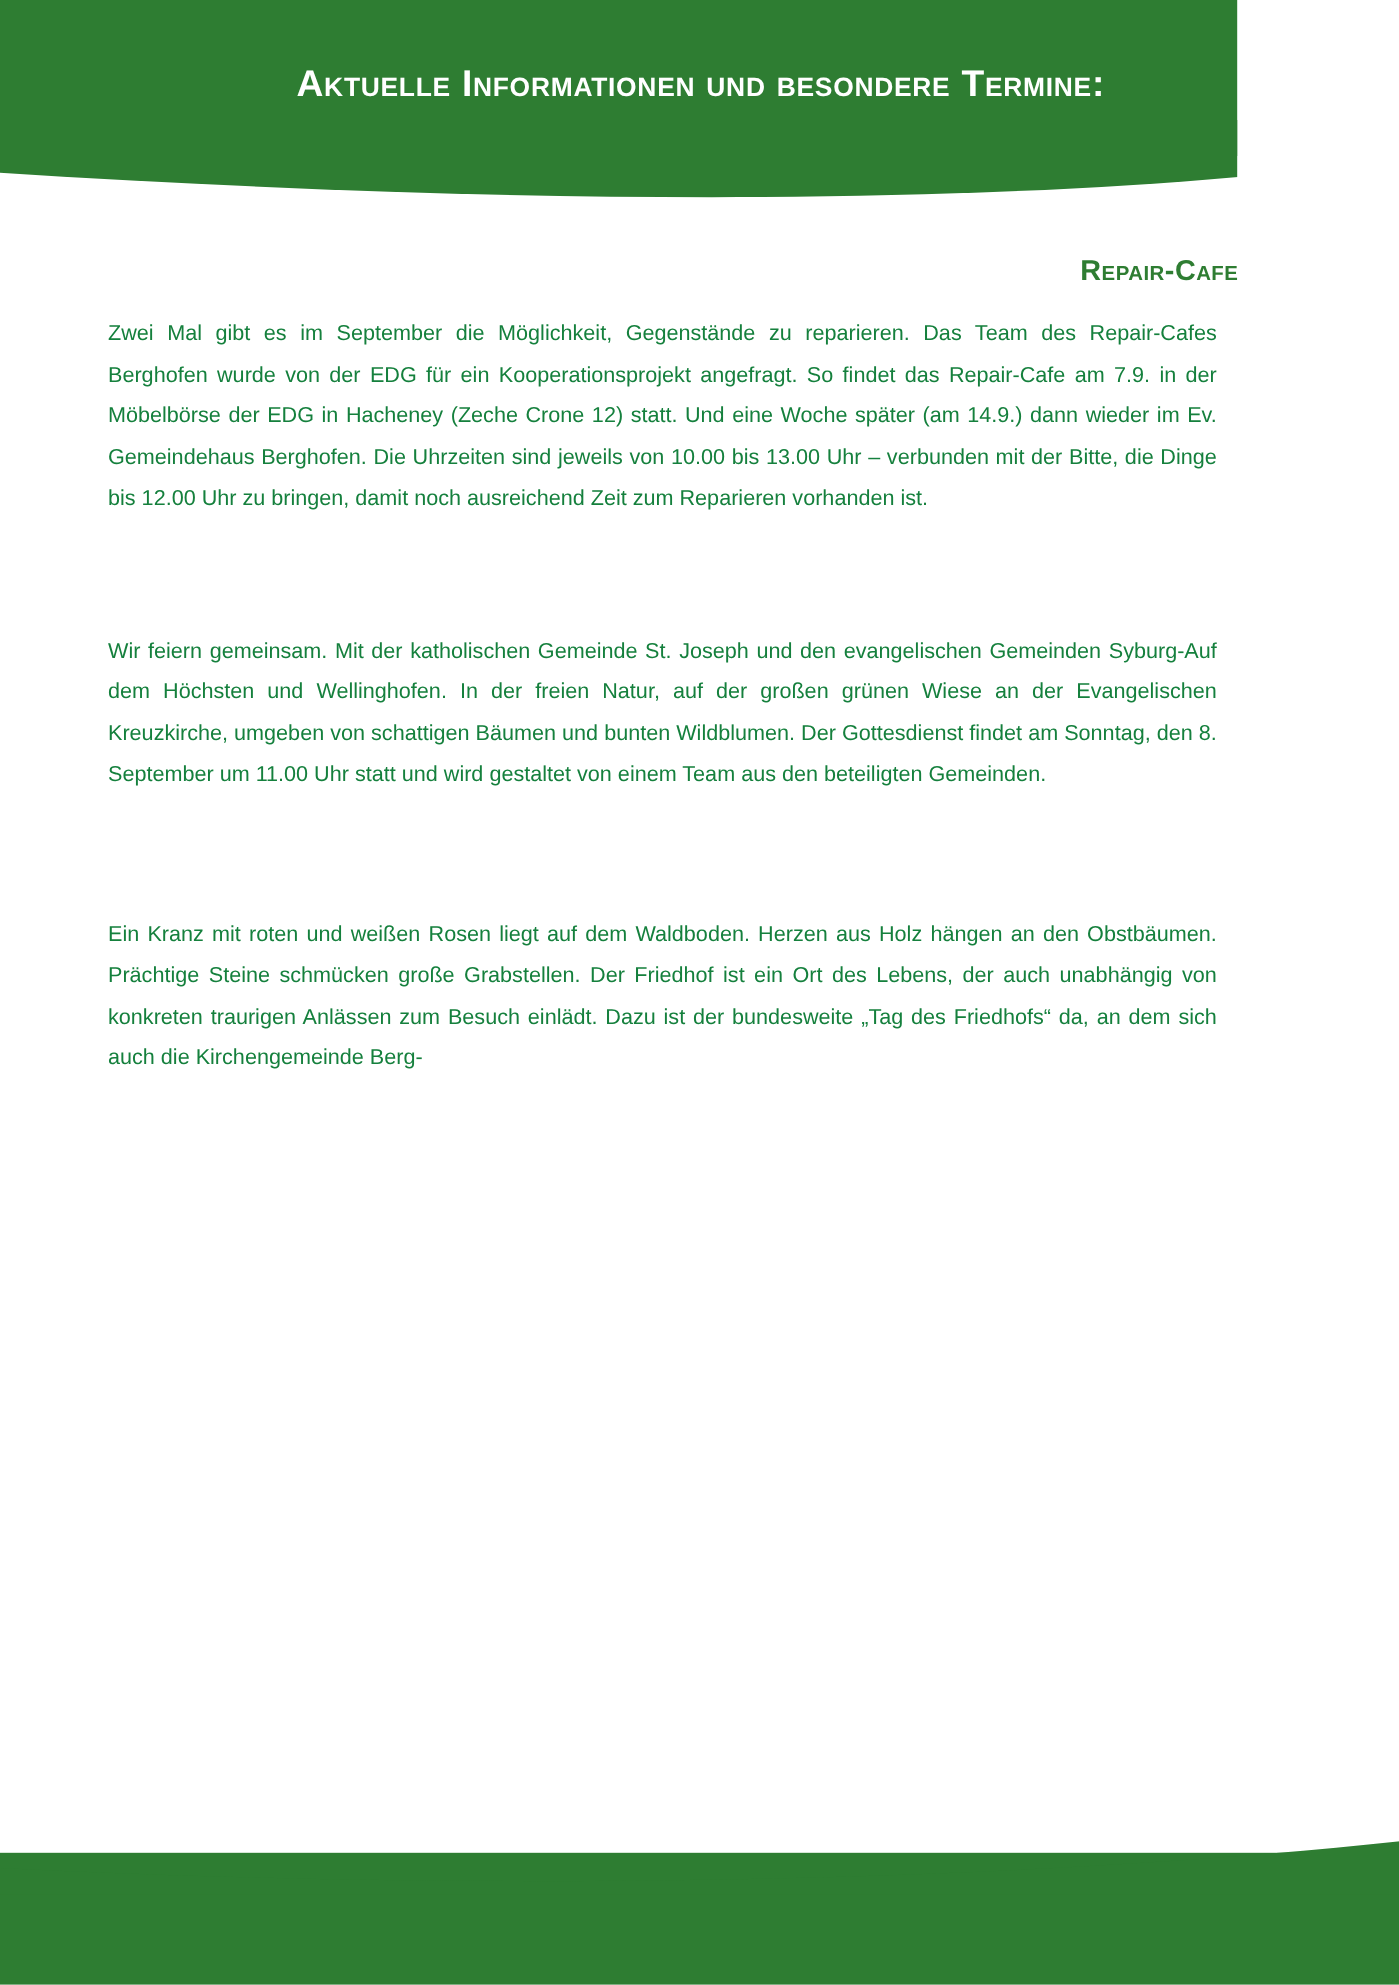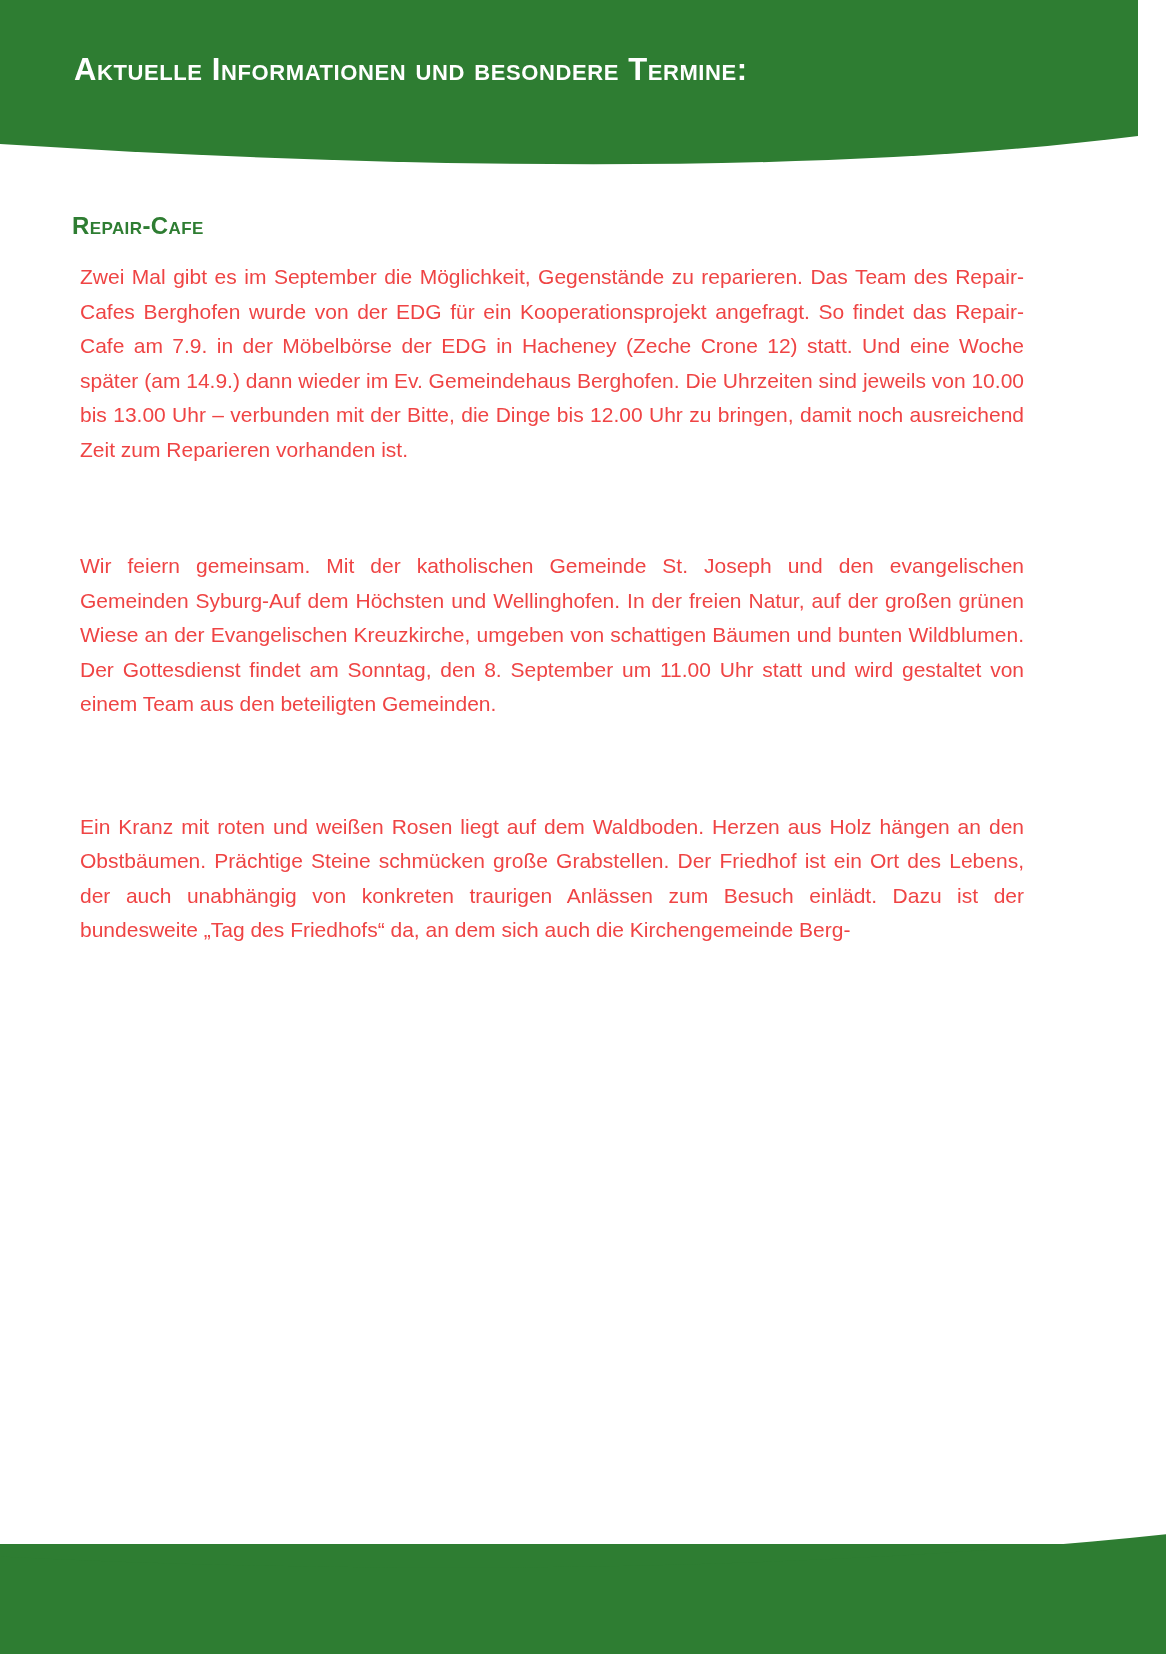--- a/index.html
+++ b/index.html
@@ -13,23 +13,24 @@
     font-family: "Liberation Sans", sans-serif;
     overflow: hidden;
     position: relative;
   }
 
   
   .top-band {
     position: absolute;
     top: 0;
     left: 0;
-    width: 1138px;
+    width: 1031px;
     height: 180px;
     overflow: hidden;
+    text-align: center;
   }
   .top-band .fill {
     position: absolute;
     top: 0;
     left: 0;
     width: 1166px;
     height: 130px;
     background: #2e7d32;
   }
   .top-band .curve {
@@ -88,27 +89,28 @@
     margin-bottom: 34px;
   }
   .section-heading {
     color: #2e7d32;
     font-size: 24px;
     font-weight: bold;
     font-variant: small-caps;
     letter-spacing: 0.4px;
     margin: 0 0 20px 0;
     font-family: "Liberation Sans", sans-serif;
+    text-align: right;
   }
   .body-text {
-    color: #ef4444;
-    font-size: 21px;
+    color: #15803d;
+    font-size: 18px;
     line-height: 34.5px;
     text-align: justify;
-    margin: 8px;
+    margin: 18px;
     font-family: "Liberation Sans", sans-serif;
     hyphens: manual;
   }
   .gap-a { height: 40px; }
   .gap-b { height: 46px; }
 </style>
 </head>
 <body>
 
 <div class="top-band">

